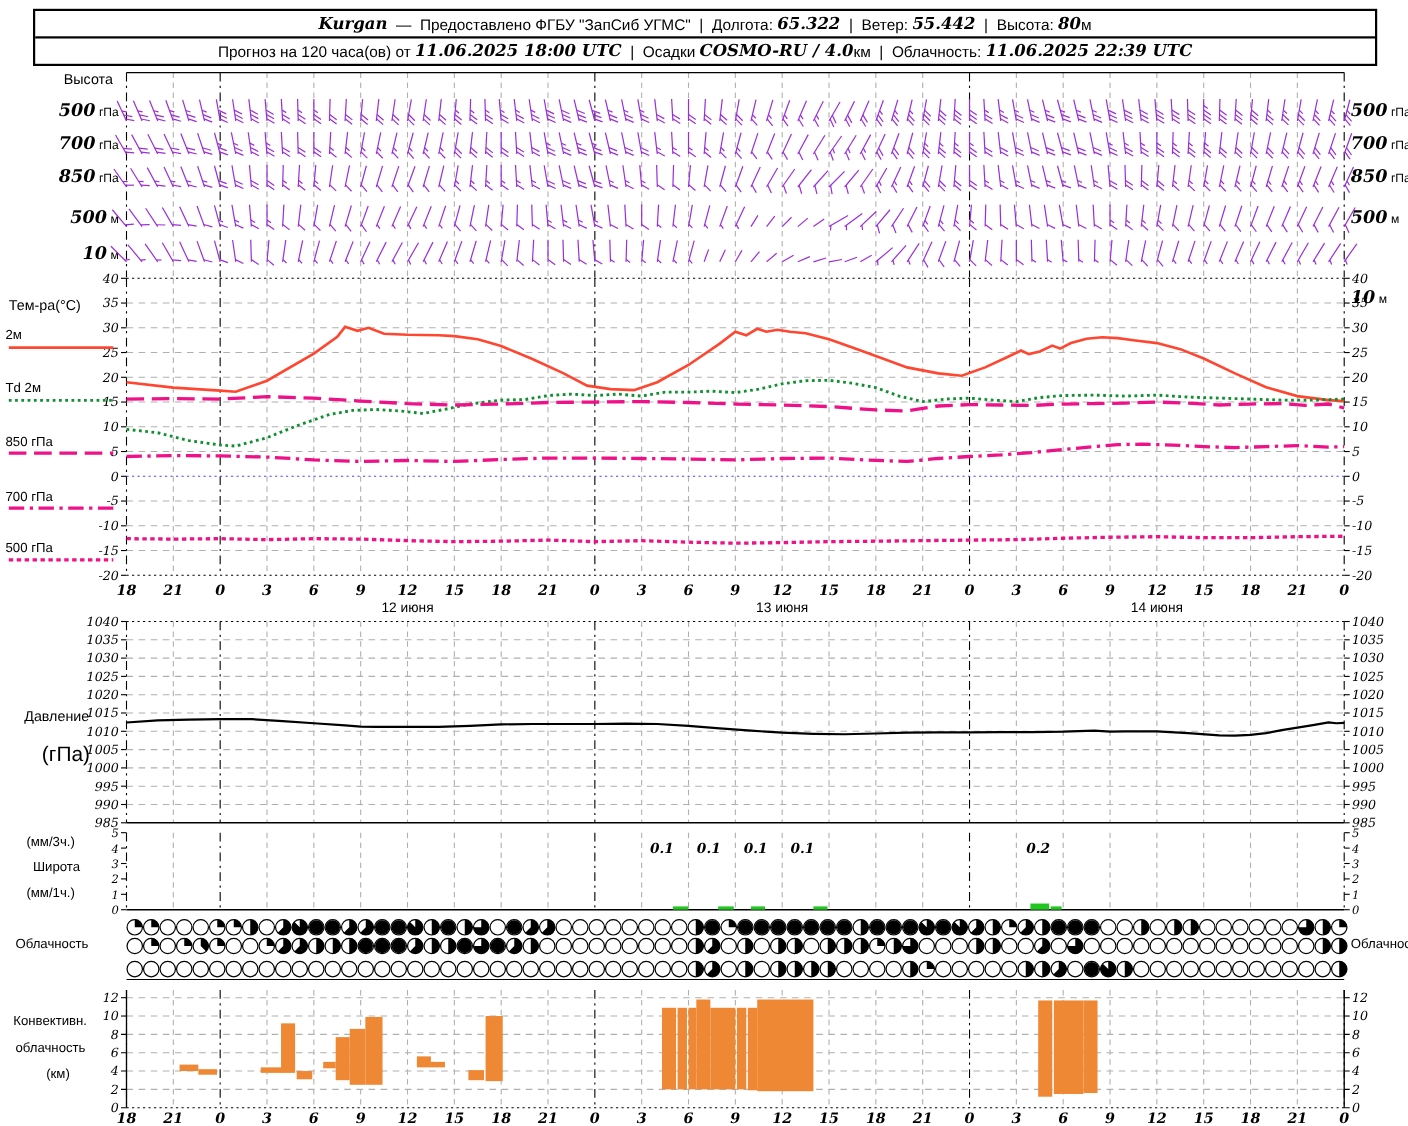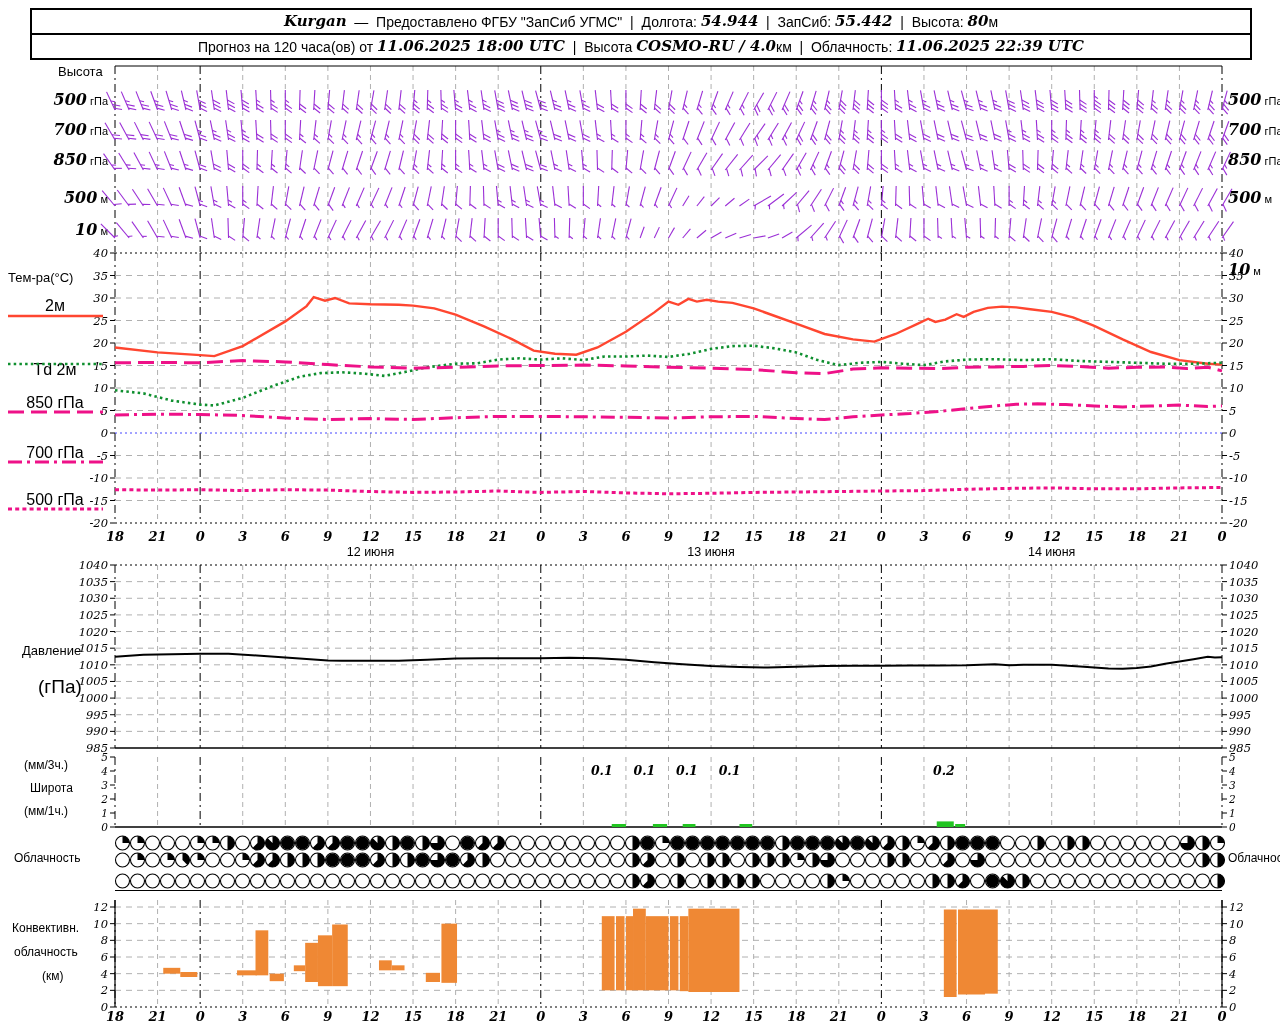--- a/index.html
+++ b/index.html
@@ -11,37 +11,37 @@
   .hdr-row.first{border-bottom:2px solid #000}
   .em{font-family:"DejaVu Serif",serif;font-style:italic;font-weight:bold;font-size:15px;line-height:1}
   .lbl{position:absolute;font-size:12px;white-space:pre}
   .lvl-num{font-family:"DejaVu Serif",serif;font-style:italic;font-weight:bold;font-size:16px}
   .lvl-unit{font-size:11px}
   svg text.ax{font:italic 11.5px "DejaVu Serif",serif;fill:#000}
   svg text.axs{font:italic 10.5px "DejaVu Serif",serif;fill:#000}
   svg text.axX{font:italic bold 13px "DejaVu Serif",serif;fill:#000}
   svg text.pv{font:italic bold 12.5px "DejaVu Serif",serif;fill:#000}
   svg text.date{font:12.5px "Liberation Sans",sans-serif;fill:#000}
-  .legend-name{position:absolute;font-size:16px;text-align:center;width:100px;left:5px}
+  .legend-name{position:absolute;font-size:12px;width:100px;left:5px}
 </style>
 </head>
 <body>
 
 <div class="page">
 
   <div class="hdr">
-    <div class="hdr-row first"><span class="em">Kurgan</span><span>  —  Предоставлено ФГБУ "ЗапСиб УГМС"  |  Долгота: </span><span class="em">54.944</span><span>  |  ЗапСиб: </span><span class="em">55.442</span><span>  |  Высота: </span><span class="em">80</span><span>м</span></div>
-    <div class="hdr-row"><span>Прогноз на 120 часа(ов) от </span><span class="em">11.06.2025 18:00 UTC</span><span>  |  Высота </span><span class="em">COSMO-RU / 4.0</span><span>км  |  Облачность: </span><span class="em">11.06.2025 22:39 UTC</span></div>
+    <div class="hdr-row first"><span class="em">Kurgan</span><span>  —  Предоставлено ФГБУ "ЗапСиб УГМС"  |  Долгота: </span><span class="em">65.322</span><span>  |  Ветер: </span><span class="em">55.442</span><span>  |  Высота: </span><span class="em">80</span><span>м</span></div>
+    <div class="hdr-row"><span>Прогноз на 120 часа(ов) от </span><span class="em">11.06.2025 18:00 UTC</span><span>  |  Осадки </span><span class="em">COSMO-RU / 4.0</span><span>км  |  Облачность: </span><span class="em">11.06.2025 22:39 UTC</span></div>
   </div>
 
   <div class="lbl" style="left:58px;top:64px;font-size:13px">Высота</div>
   <div class="lbl" style="left:8px;top:270px;font-size:13px">Тем-ра(°C)</div>
 
   <div class="legend-name" style="top:297px">2м</div>
-  <div class="legend-name" style="top:361px">Td  2м</div>
+  <div class="legend-name" style="top:345px">Td  2м</div>
   <div class="legend-name" style="top:394px">850 гПа</div>
   <div class="legend-name" style="top:444px">700 гПа</div>
   <div class="legend-name" style="top:491px">500 гПа</div>
 
   <div class="lbl" style="left:22px;top:643px;font-size:13px">Давление</div>
   <div class="lbl" style="left:38px;top:676px;font-size:19px">(гПа)</div>
 
   <div class="lbl" style="left:24px;top:758px">(мм/3ч.)</div>
   <div class="lbl" style="left:30px;top:781px">Широта</div>
   <div class="lbl" style="left:24px;top:804px">(мм/1ч.)</div>

